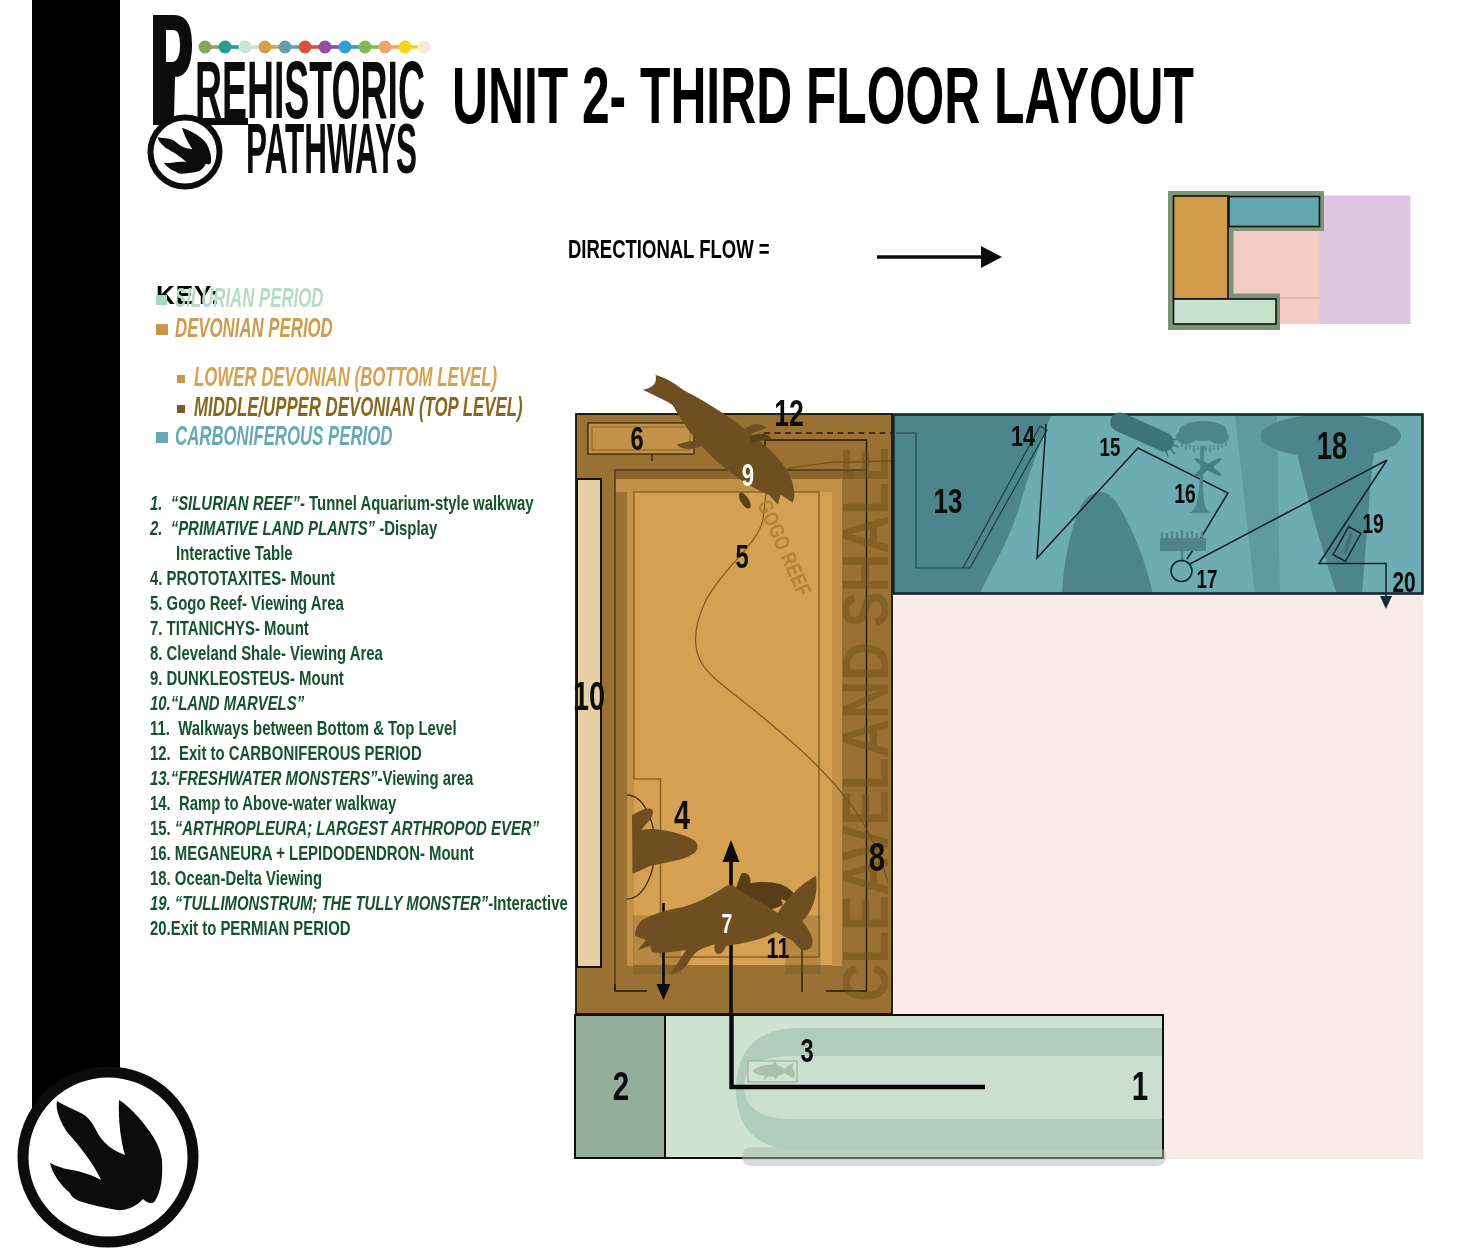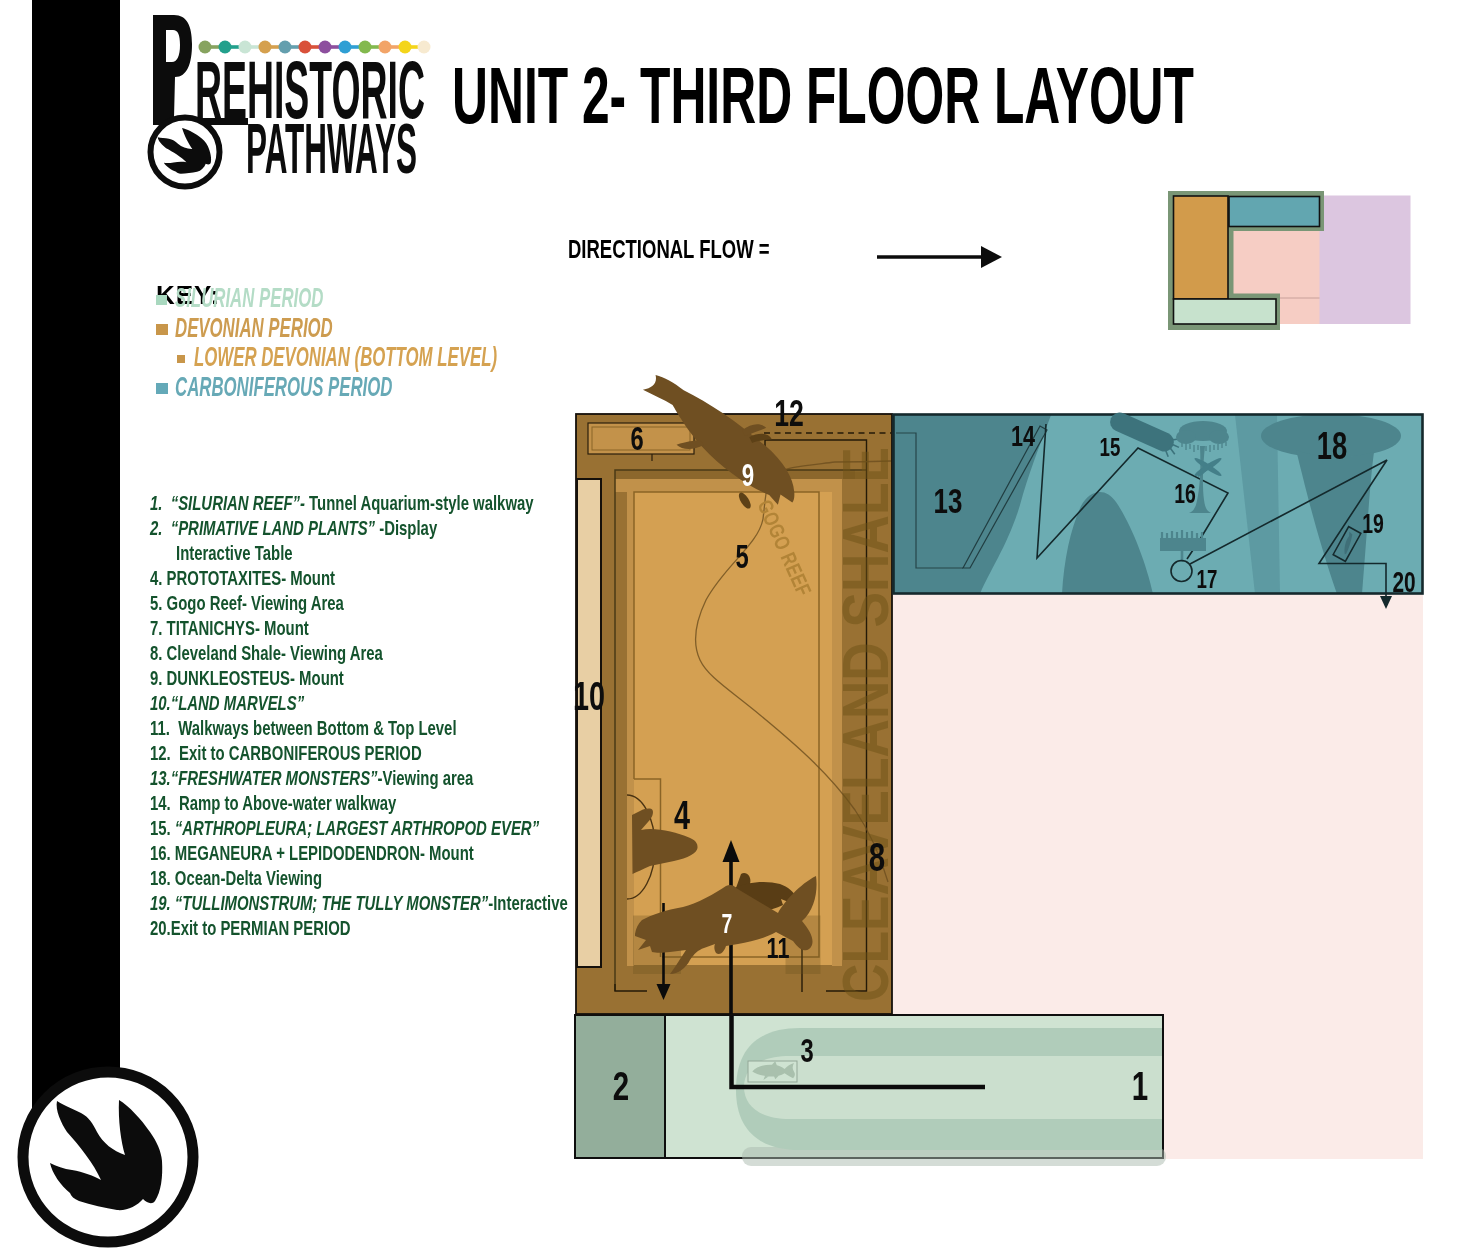--- a/index.html
+++ b/index.html
@@ -21,22 +21,23 @@
 </div>
 
 <div class="abs" style="left:156px;top:252px;font-size:26px;font-weight:bold;letter-spacing:1px;margin-top:28px;">KEY:</div>
 
 <div class="abs" style="left:156px;top:283px;font-size:28px;font-weight:bold;line-height:29.5px;font-style:italic;">
 
   <div><span style="display:inline-block;width:11px;height:10px;background:#a9d8bf;margin-right:8px;vertical-align:2px;"></span><span class="cond" style="transform:scaleX(0.60);color:#b4dcc6;">SILURIAN PERIOD</span></div>
 
   <div><span style="display:inline-block;width:12px;height:11px;background:#c8964a;margin-right:7px;vertical-align:2px;"></span><span class="cond" style="transform:scaleX(0.60);color:#cd9c50;">DEVONIAN PERIOD</span></div>
 
-  <div style="margin-left:21px;"><span style="display:inline-block;width:8px;height:8px;background:#c8964a;margin-right:9px;vertical-align:3px;"></span><span class="cond" style="transform:scaleX(0.60);color:#d5a251;">LOWER DEVONIAN (BOTTOM LEVEL)</span></div>
-
+  <div style="margin-left:21px;margin-top:20px;"><span style="display:inline-block;width:8px;height:8px;background:#c8964a;margin-right:9px;vertical-align:3px;"></span><span class="cond" style="transform:scaleX(0.60);color:#d5a251;">LOWER DEVONIAN (BOTTOM LEVEL)</span></div>
+
+  <div style="margin-left:21px;"><span style="display:inline-block;width:8px;height:8px;background:#7a5c24;margin-right:9px;vertical-align:3px;"></span><span class="cond" style="transform:scaleX(0.60);color:#8a671f;">MIDDLE/UPPER DEVONIAN (TOP LEVEL)</span></div>
 
   <div><span style="display:inline-block;width:12px;height:11px;background:#64a9b8;margin-right:7px;vertical-align:2px;"></span><span class="cond" style="transform:scaleX(0.60);color:#67a9b6;">CARBONIFEROUS PERIOD</span></div>
 </div>
 
 <div class="abs" style="left:150px;top:490px;font-size:21px;line-height:25px;color:#14532d;font-weight:bold;">
   <div class="ln"><span class="cond sx"><i><b>1.&nbsp; “SILURIAN REEF”-</b></i> Tunnel Aquarium-style walkway</span></div>
   <div class="ln"><span class="cond sx"><i><b>2.&nbsp; “PRIMATIVE LAND PLANTS”</b></i> -Display</span></div>
   <div class="ln"><span class="cond sx" style="margin-left:26px;">Interactive Table</span></div>
   <div class="ln"><span class="cond sx"><b>4.&nbsp;PROTOTAXITES-</b> Mount</span></div>
   <div class="ln"><span class="cond sx"><b>5.&nbsp;Gogo Reef-</b> Viewing Area</span></div>

